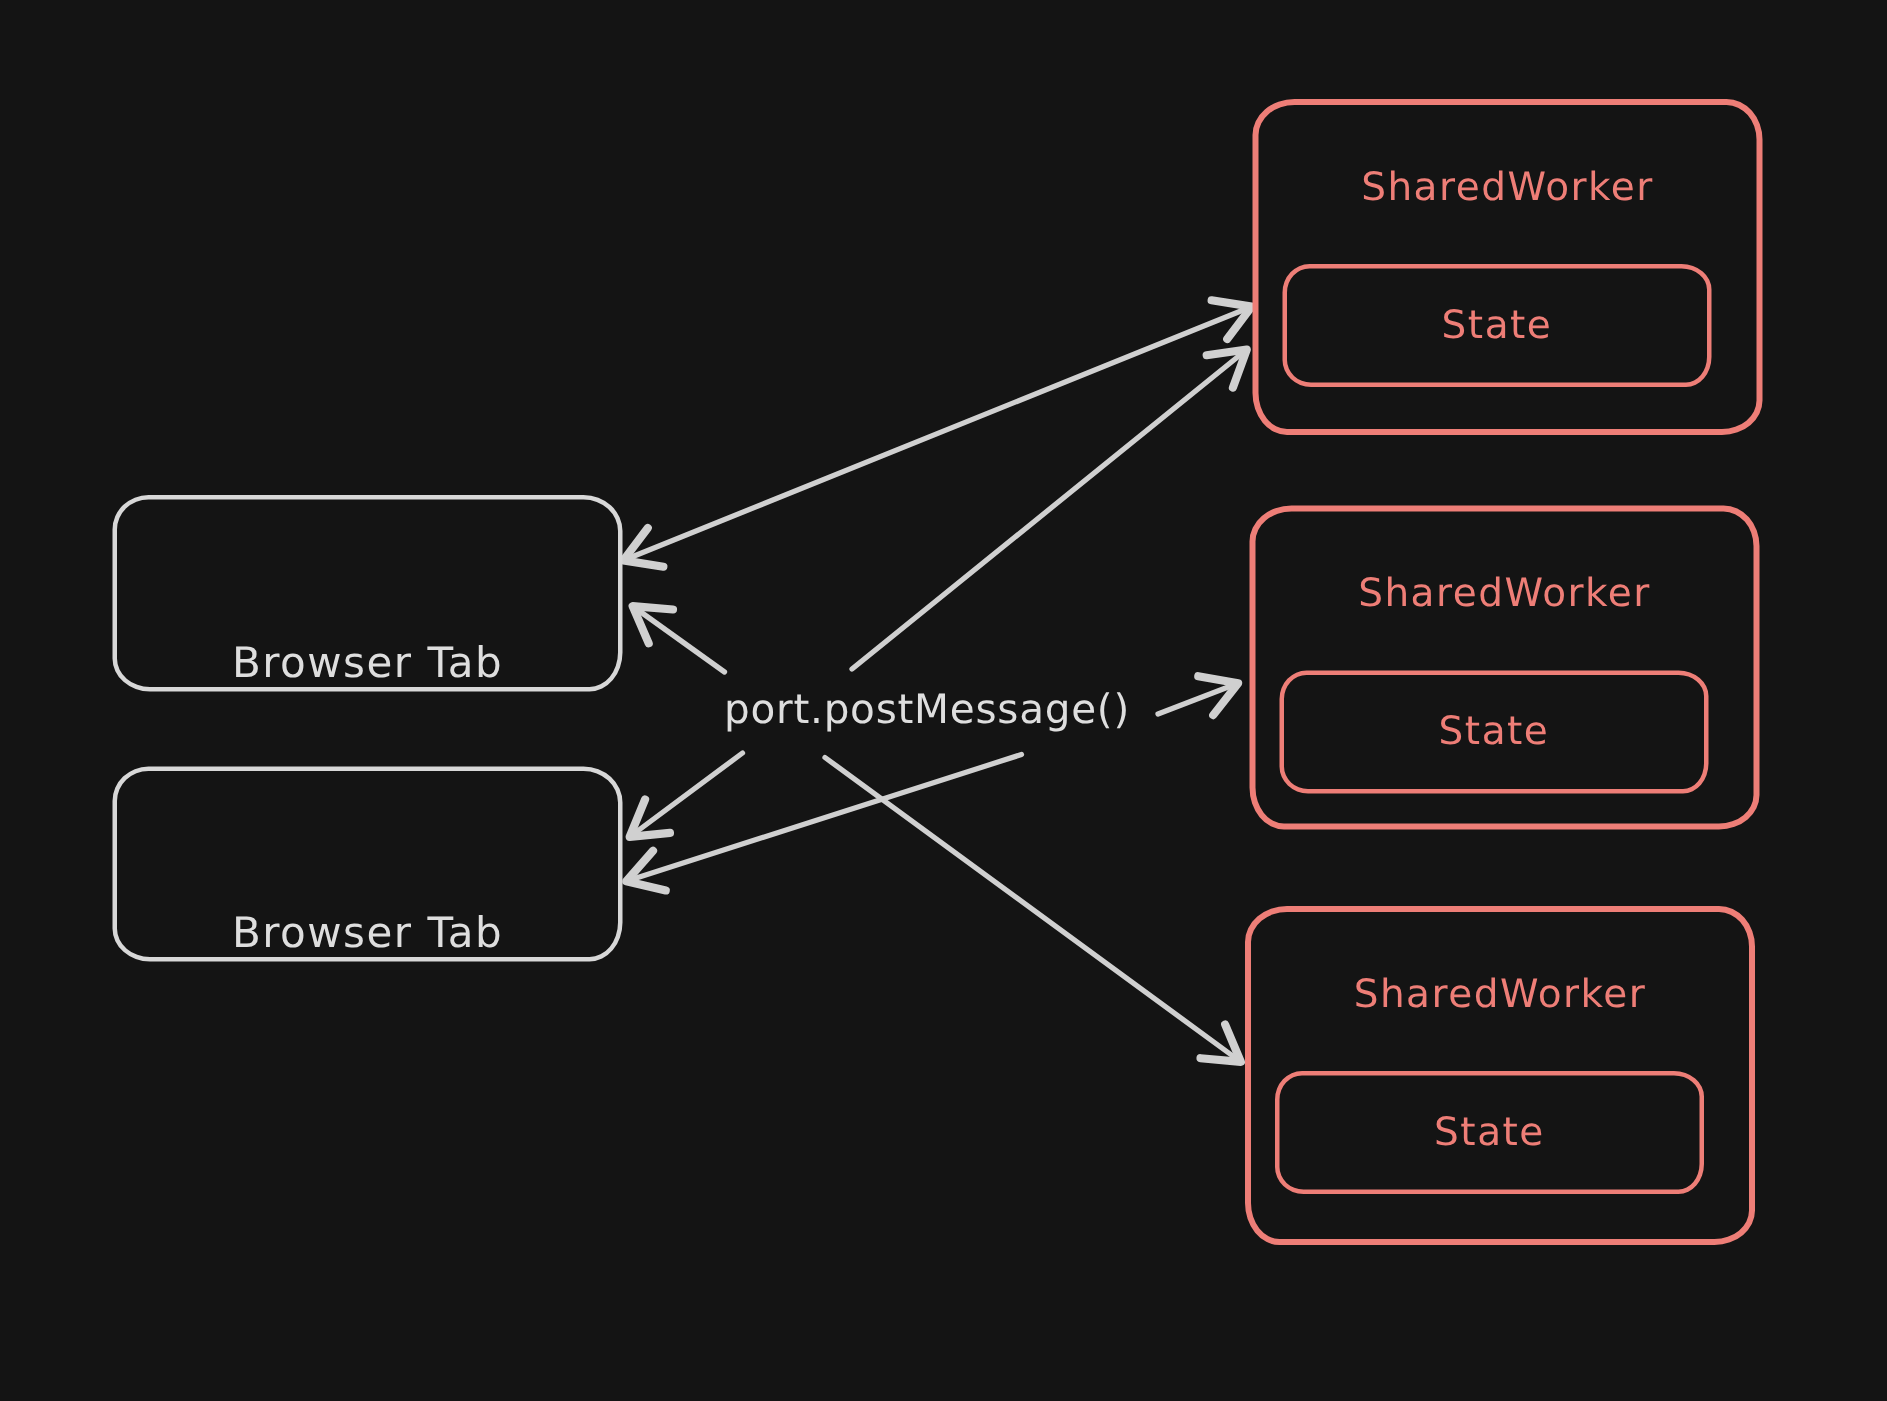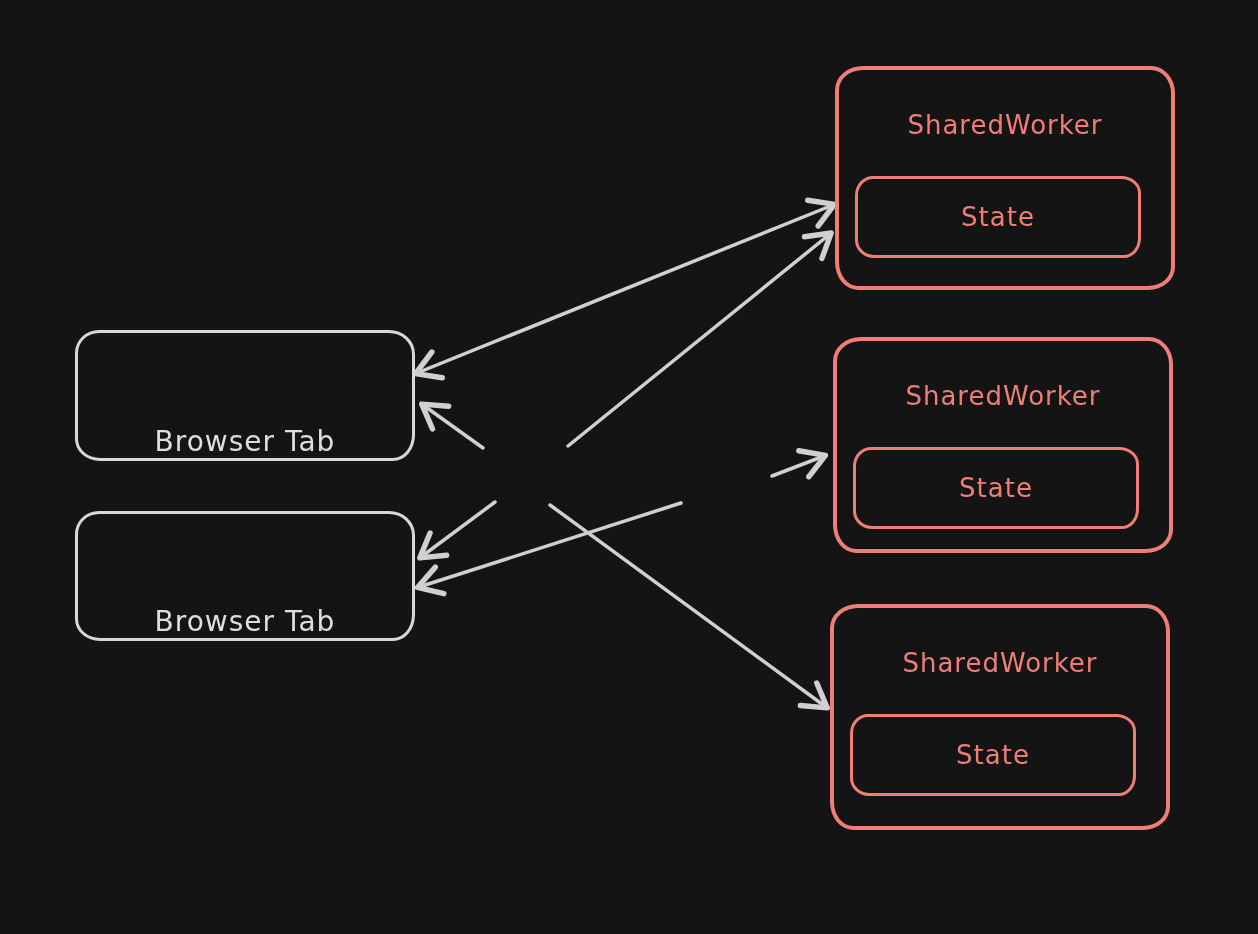--- a/index.html
+++ b/index.html
@@ -93,14 +93,15 @@
     </div>
   </div>
 
   <div class="node worker" id="w3">
     <div class="wtitle">SharedWorker</div>
     <div class="state">
       <span>State</span>
     </div>
   </div>
 
+  <div class="center-label">port.postMessage()</div>
 
 </div>
 
 </body></html>

